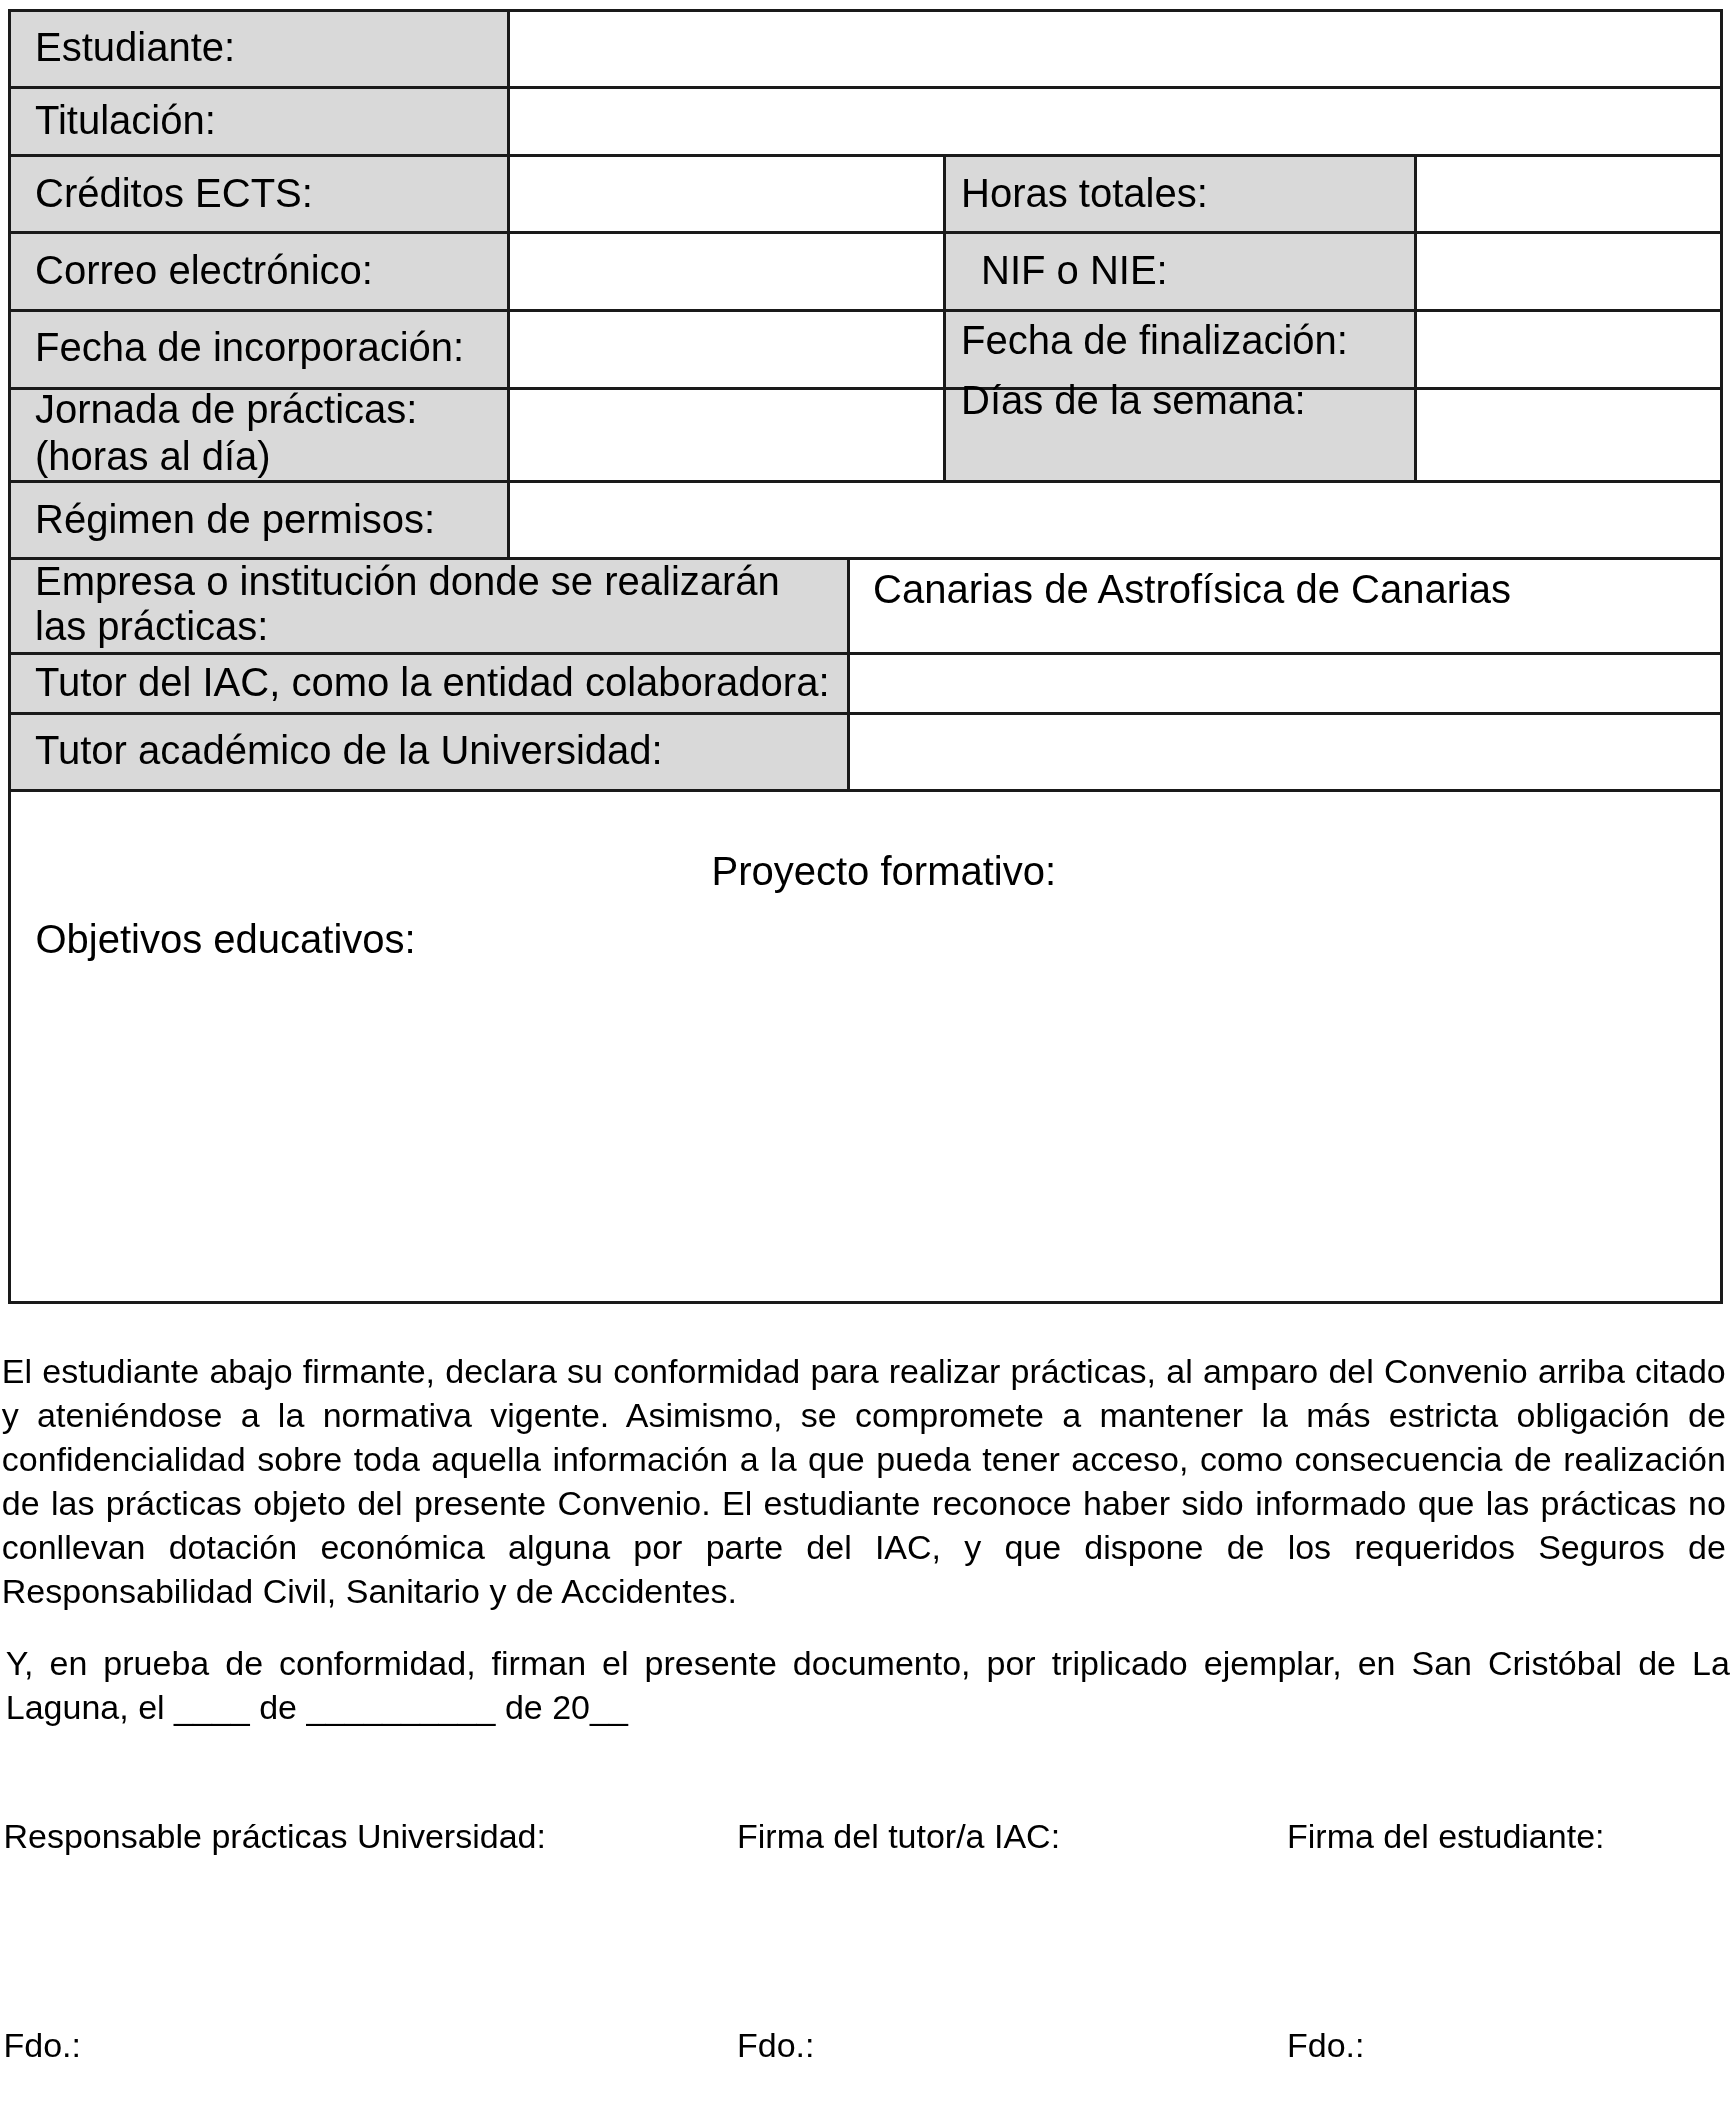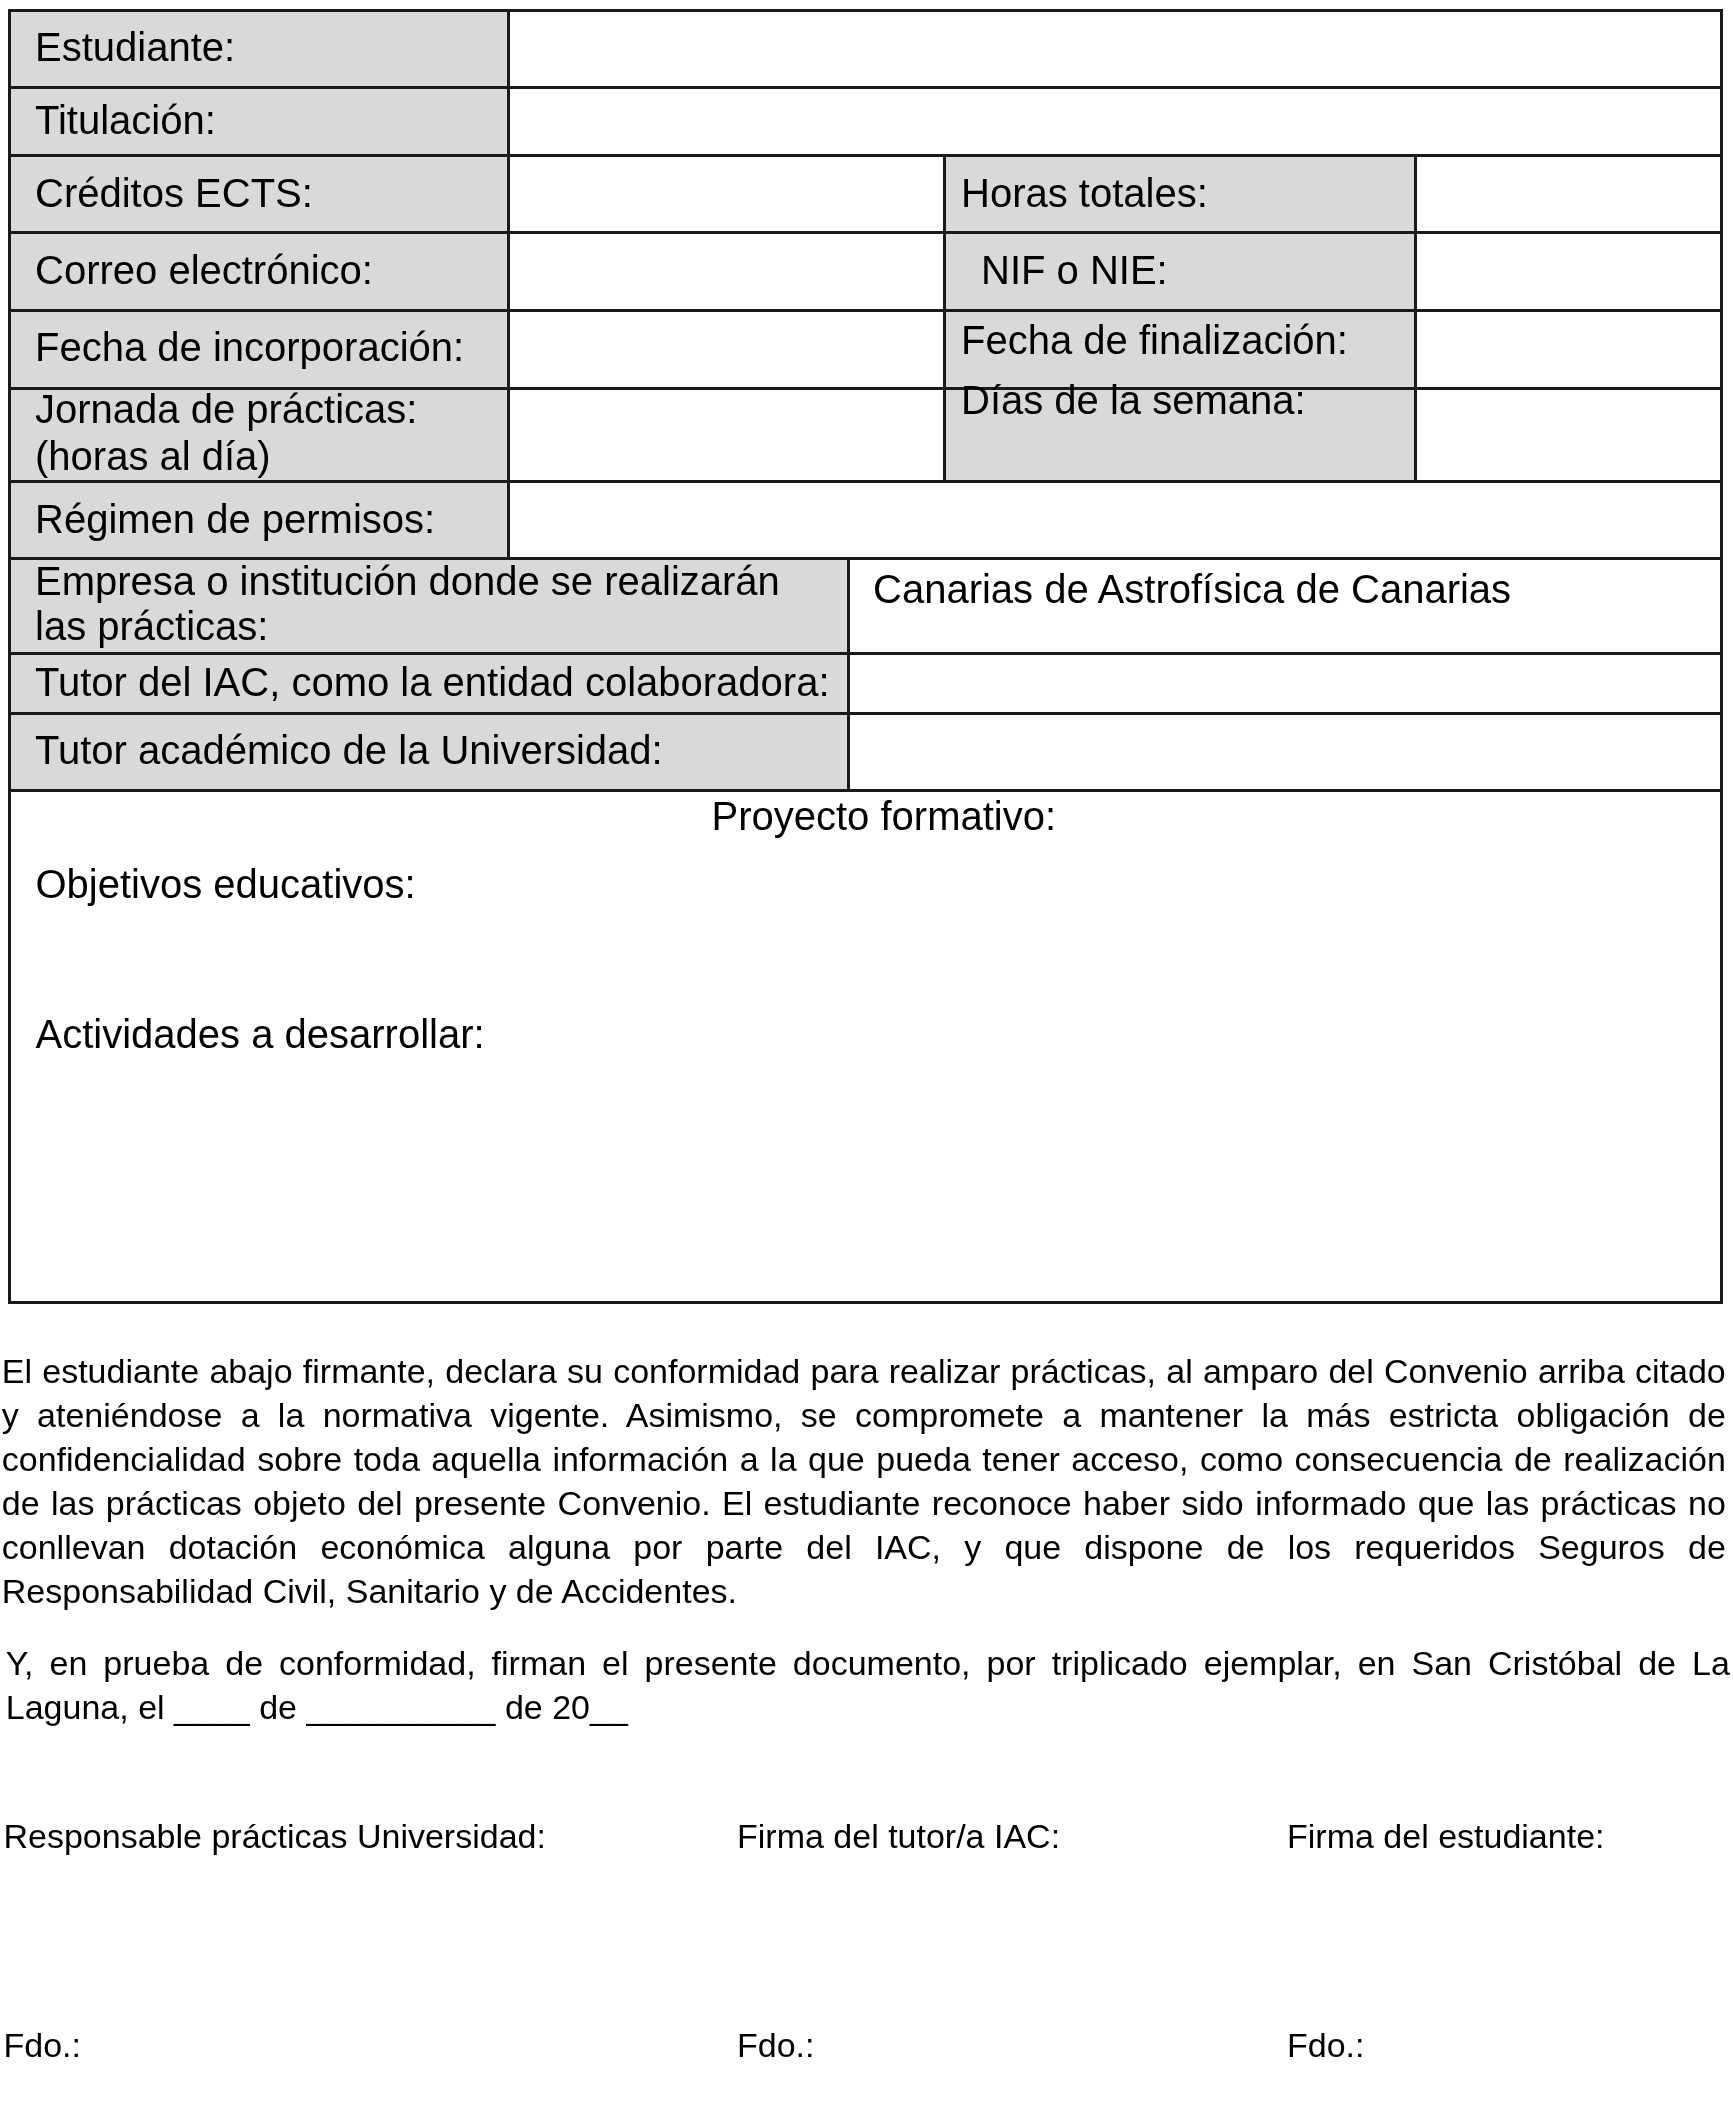--- a/index.html
+++ b/index.html
@@ -105,24 +105,23 @@
   <span class="txt" style="left:35px;top:660px;">Tutor del IAC, como la entidad colaboradora:</span>
   <div class="input-area" style="left:850px;top:655px;width:870px;height:57px;">
     <span class="txt" style="left:23px;top:5.3px;"></span>
   </div>
 
   <span class="txt" style="left:35px;top:728px;">Tutor académico de la Universidad:</span>
   <div class="input-area" style="left:850px;top:716px;width:870px;height:74px;">
     <span class="txt" style="left:23px;top:12.4px;"></span>
   </div>
 
-  <div class="input-area" style="left:11.5px;top:772px;width:1393px;height:508px;">
+  <div class="input-area" style="left:11.5px;top:827px;width:1393px;height:508px;">
     <span class="txt" style="left:700px;top:22px;">Proyecto formativo:</span>
     <span class="txt" style="left:24px;top:90px;text-align:center;">Objetivos educativos:</span>
-    <span class="txt" style="left:24px;top:240px;">Actividades a desarrollar:</span>
   </div>
 </div>
 
 <p class="para" style="top:1349px;margin:0;">El estudiante abajo firmante, declara su conformidad para realizar prácticas, al amparo del Convenio arriba citado y ateniéndose a la normativa vigente. Asimismo, se compromete a mantener la más estricta obligación de confidencialidad sobre toda aquella información a la que pueda tener acceso, como consecuencia de realización de las prácticas objeto del presente Convenio. El estudiante reconoce haber sido informado que las prácticas no conllevan dotación económica alguna por parte del IAC, y que dispone de los requeridos Seguros de Responsabilidad Civil, Sanitario y de Accidentes.</p>
 <p class="para" style="top:1637px;margin:4px;">Y, en prueba de conformidad, firman el presente documento, por triplicado ejemplar, en San Cristóbal de La Laguna, el ____ de __________ de 20__</p>
 
 <div>
   <span class="sig" style="left:3.5px;top:1814px;">Responsable prácticas Universidad:</span>
   <span class="sig" style="left:737px;top:1814px;">Firma del tutor/a IAC:</span>
   <span class="sig" style="left:1287px;top:1814px;">Firma del estudiante:</span>

